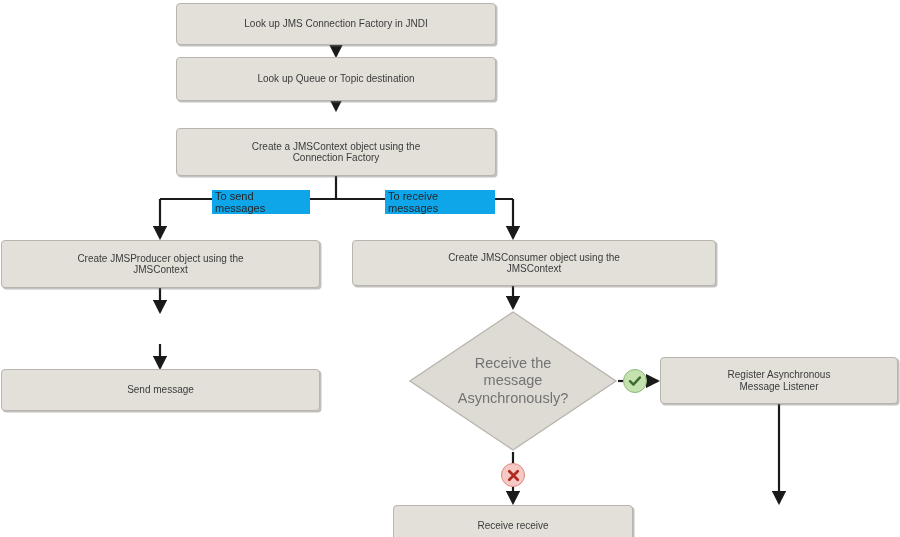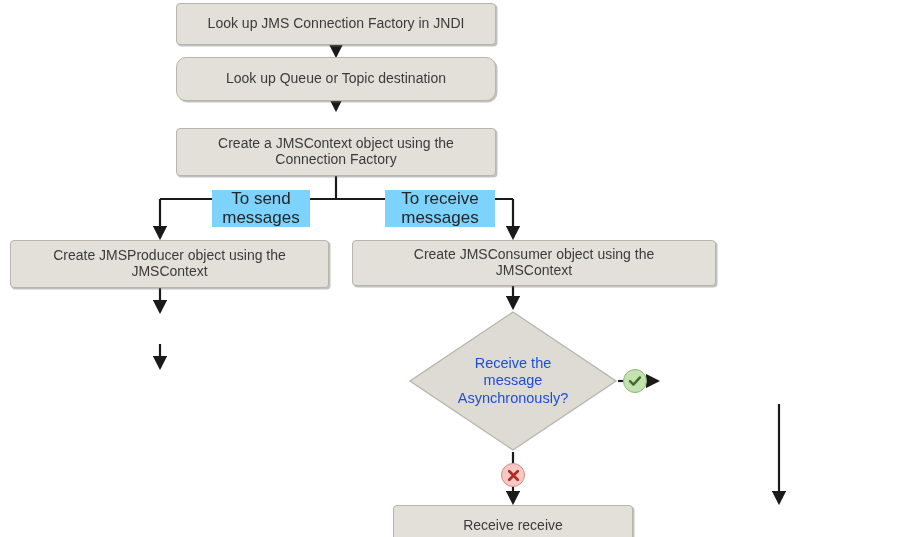--- a/index.html
+++ b/index.html
@@ -28,21 +28,21 @@
     height: 537px;
     pointer-events: none;
   }
   .node {
     position: absolute;
     box-sizing: border-box;
     background: #e3e0da;
     border: 1px solid #b8b5ae;
     border-radius: 4px;
     color: #3b3b3b;
-    font-size: 14px;
+    font-size: 10px;
     line-height: 1.12;
     text-align: center;
     display: flex;
     align-items: center;
     justify-content: center;
     padding: 20px 6px;
     box-shadow: 1.5px 1.5px 0 rgba(120,118,112,0.45);
     white-space: pre-line;
   }
   .diamond-wrap {
@@ -58,31 +58,31 @@
     left: 0;
     top: 0;
     width: 100%;
     height: 100%;
     display: flex;
     align-items: center;
     justify-content: center;
     text-align: center;
     font-size: 14.5px;
     line-height: 1.18;
-    color: #1d4ed8;
+    color: #737373;
     white-space: pre-line;
   }
   .edge-label {
     position: absolute;
-    font-size: 17px;
+    font-size: 11px;
     line-height: 1.1;
     color: #262626;
-    text-align: center;
+    text-align: left;
     white-space: pre-line;
-    background: #7dd3fc;
+    background: #0ea5e9;
     padding: 0 3px;
   }
   .badge {
     position: absolute;
     width: 24px;
     height: 24px;
     border-radius: 50%;
     box-sizing: border-box;
     display: flex;
     align-items: center;
@@ -135,35 +135,36 @@
       <path d="M 513 452 L 513 463"></path>
 
       <path d="M 513 487 L 513 503" marker-end="url(#arrow)"></path>
 
       <path d="M 779 404 L 779 503" marker-end="url(#arrow)"></path>
     </g>
   </svg>
 
   <div class="node" style="left:176px; top:3px; width:320px; height:29px;">Look up JMS Connection Factory in JNDI</div>
 
-  <div class="node" style="left:176px; top:57px; width:320px; height:44px;border-radius:10px;">Look up Queue or Topic destination</div>
+  <div class="node" style="left:176px; top:57px; width:320px; height:44px;">Look up Queue or Topic destination</div>
 
   <div class="node" style="left:176px; top:112px; width:320px; height:48px;margin-top:16px;">Create a JMSContext object using the
 Connection Factory</div>
 
   <div class="edge-label" style="left:212px; top:190px; width:92px;">To send
 messages</div>
 
   <div class="edge-label" style="left:385px; top:190px; width:104px;">To receive
 messages</div>
 
-  <div class="node" style="left:10px; top:240px; width:319px; height:48px;">Create JMSProducer object using the
+  <div class="node" style="left:1px; top:240px; width:319px; height:48px;">Create JMSProducer object using the
 JMSContext</div>
 
 
+  <div class="node" style="left:1px; top:369px; width:319px; height:31px;">Send message</div>
 
   <div class="node" style="left:352px; top:240px; width:364px; height:46px;">Create JMSConsumer object using the
 JMSContext</div>
 
   <div class="diamond-wrap" style="left:408px; top:310px; width:210px; height:142px;">
     <svg class="diamond-shape" width="210" height="142" viewBox="0 0 210 142" xmlns="http://www.w3.org/2000/svg">
       <polygon points="105,2 208,71 105,140 2,71" fill="#dedbd4" stroke="#b8b5ae" stroke-width="1.4"></polygon>
     </svg>
     <div class="diamond-label">Receive the
 message
@@ -175,17 +176,19 @@
       <path d="M 2 7.2 L 5.4 10.6 L 12 3.4" fill="none" stroke="#3f6b2e" stroke-width="2.4" stroke-linecap="round" stroke-linejoin="round"></path>
     </svg>
   </div>
 
   <div class="badge badge-no" style="left:501px; top:463px;">
     <svg width="13" height="13" viewBox="0 0 13 13" xmlns="http://www.w3.org/2000/svg">
       <path d="M 2.3 2.3 L 10.7 10.7 M 10.7 2.3 L 2.3 10.7" fill="none" stroke="#b02a1f" stroke-width="2.7" stroke-linecap="round"></path>
     </svg>
   </div>
 
+  <div class="node" style="left:660px; top:357px; width:238px; height:47px;">Register Asynchronous
+Message Listener</div>
 
   <div class="node" style="left:393px; top:505px; width:240px; height:30px;">Receive receive</div>
 
 
 </div>
 
 </body></html>

